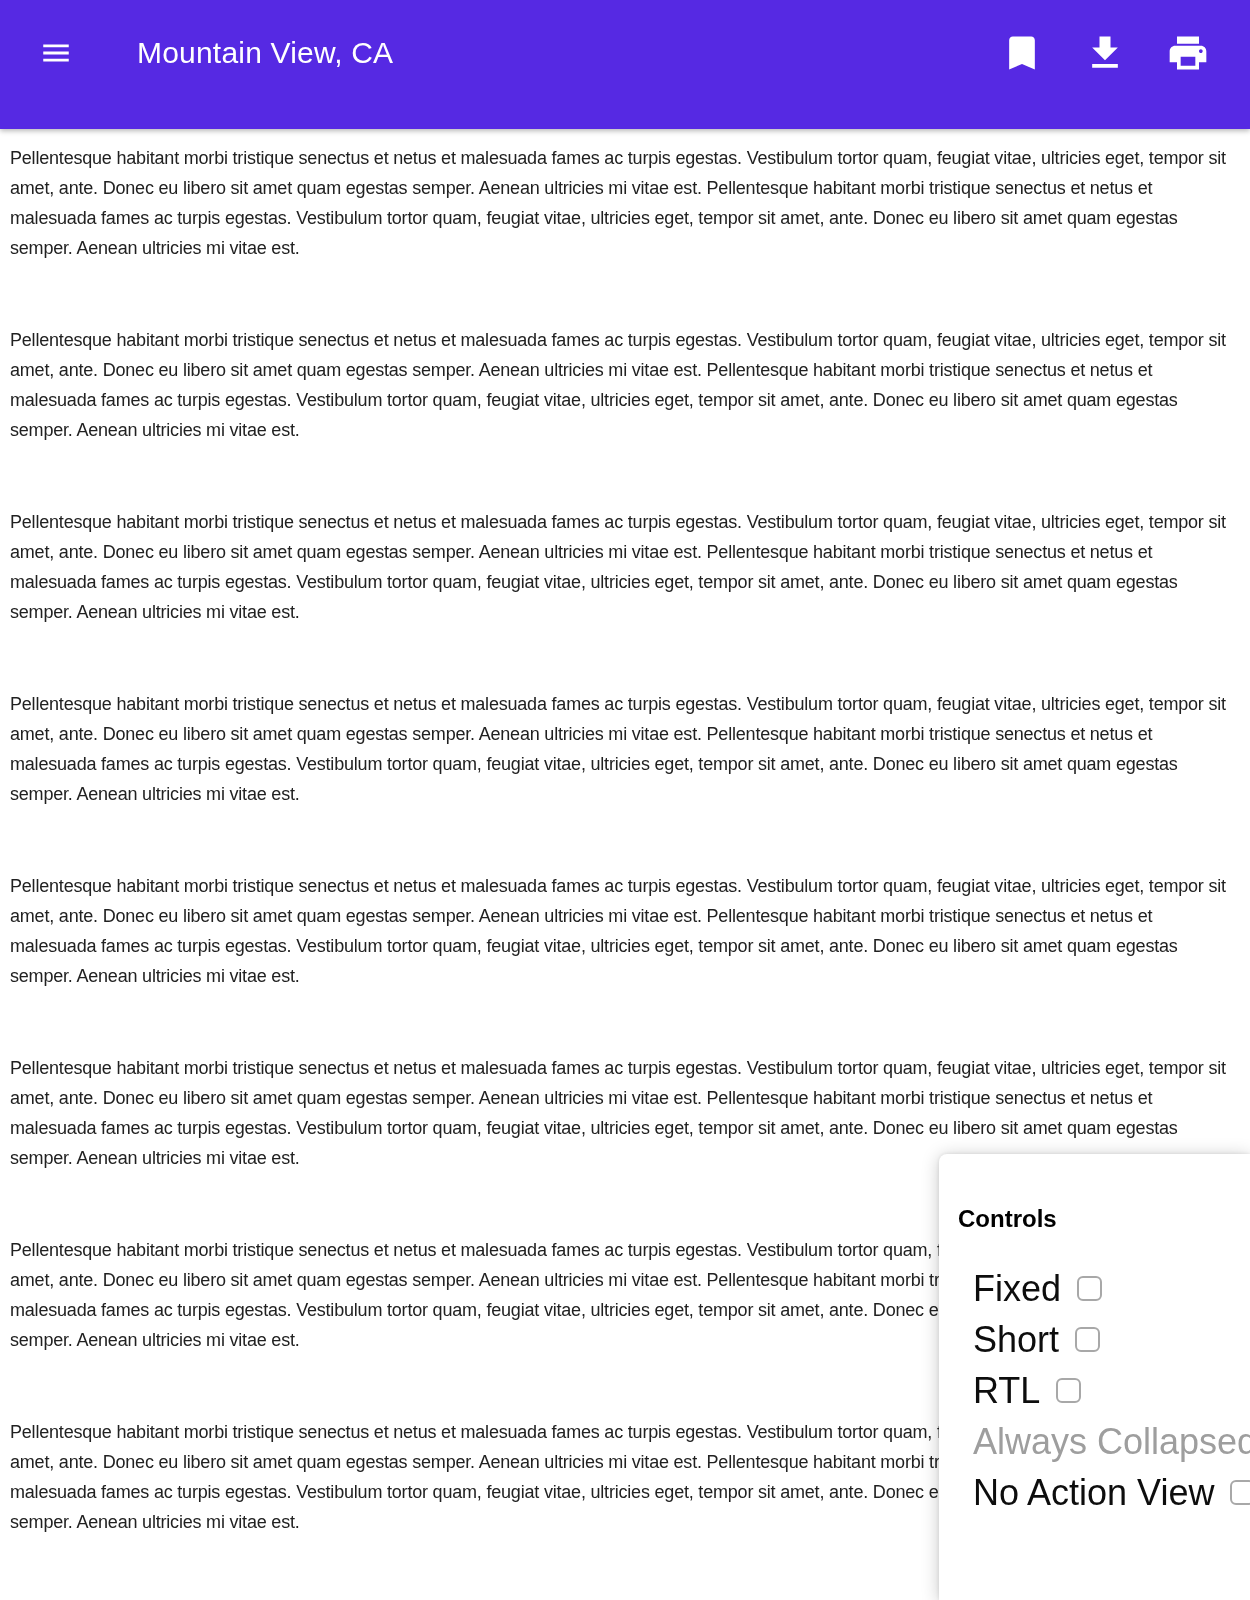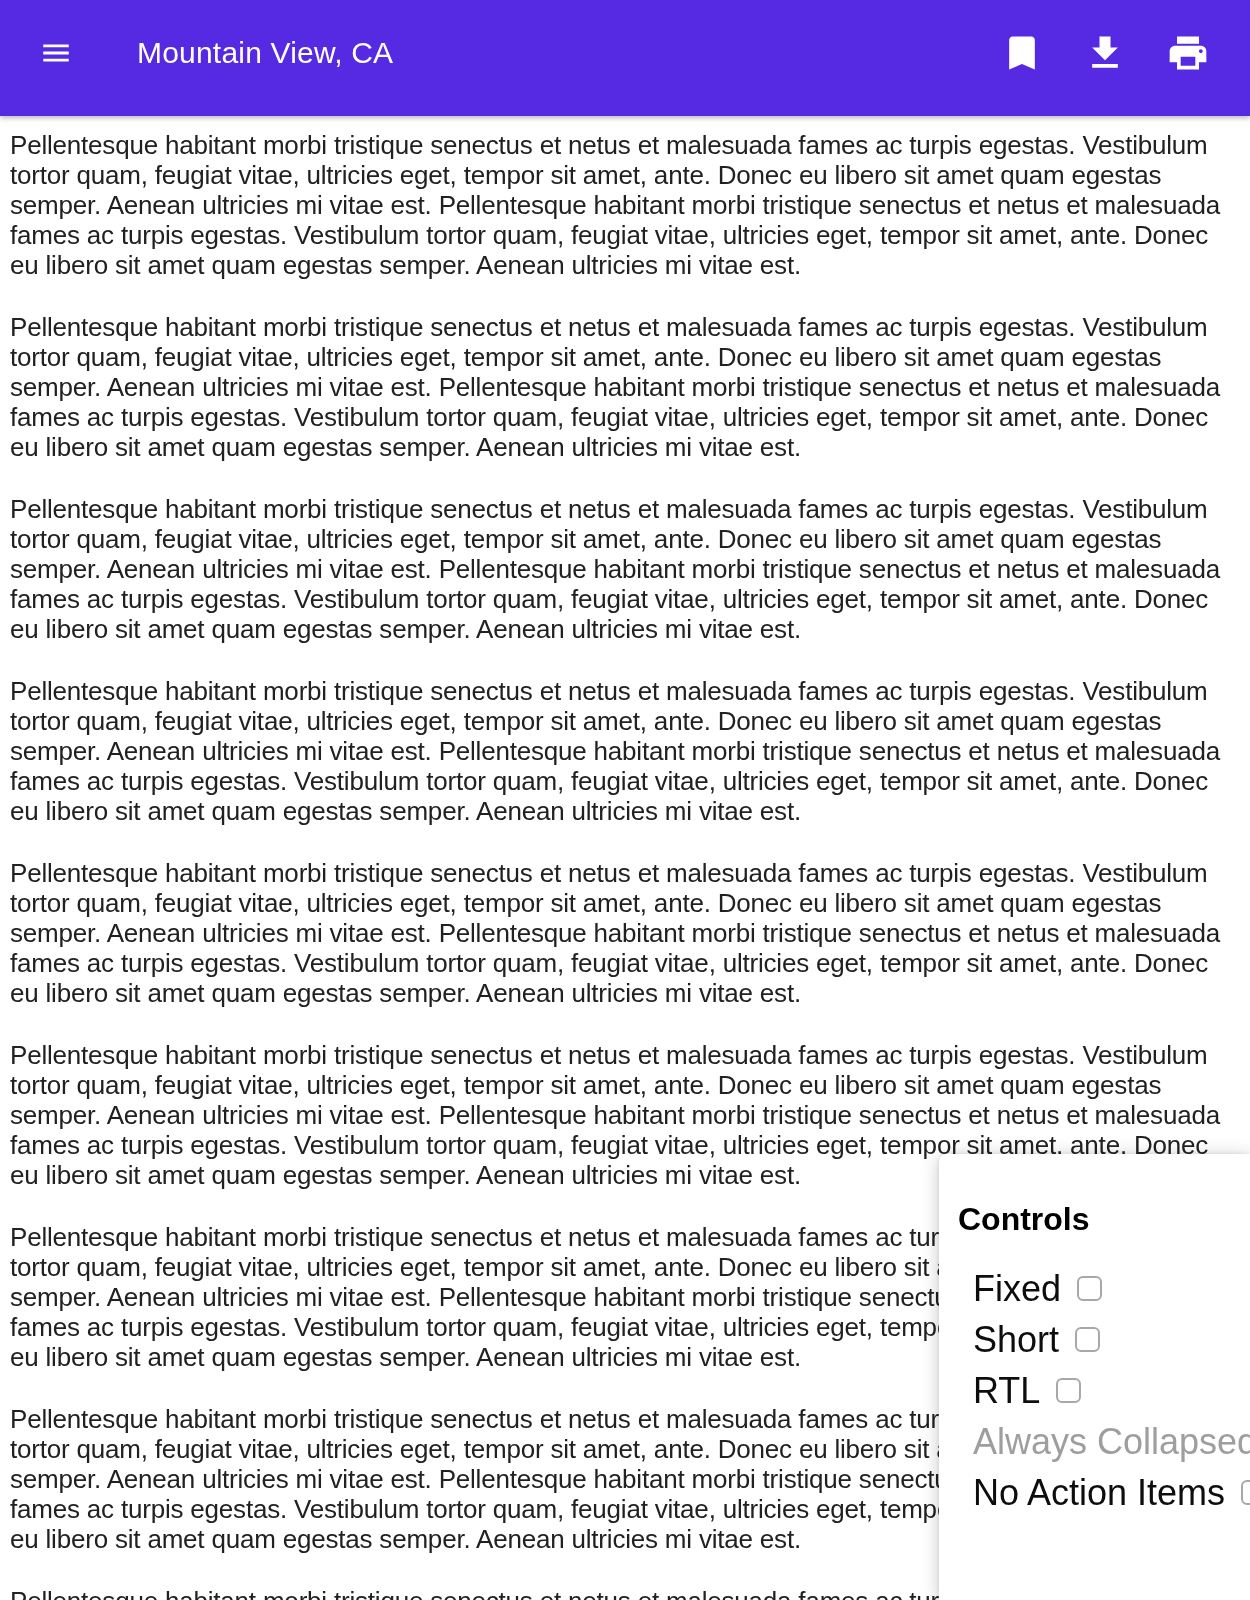--- a/index.html
+++ b/index.html
@@ -9,21 +9,21 @@
     height: 1600px;
     overflow: hidden;
     background: #ffffff;
     font-family: "Liberation Sans", "DejaVu Sans", sans-serif;
   }
 
   
   .appbar {
     position: relative;
     width: 1250px;
-    height: 116px;
+    height: 129px;
     background: #5629E3;
     box-shadow: 0 2px 5px rgba(0,0,0,0.28);
     z-index: 20;
   }
   .icon-btn {
     position: absolute;
     width: 48px;
     height: 48px;
     display: flex;
     align-items: center;
@@ -52,21 +52,21 @@
     letter-spacing: 0.2px;
     white-space: nowrap;
   }
 
   
   .content {
     padding: 14px 10px 0 10px;
     color: #212121;
   }
   .content p {
-    font-size: 26px;
+    font-size: 18px;
     line-height: 30px;
     letter-spacing: -0.2px;
     margin: 0 0 32px 0;
     height: 150px;
     overflow: hidden;
   }
 
   
   .controls-card {
     position: fixed;
@@ -75,21 +75,21 @@
     width: 311px;
     height: 446px;
     background: #ffffff;
     border-radius: 8px 0 0 0;
     box-shadow: 0 2px 18px rgba(0,0,0,0.22), 0 0 4px rgba(0,0,0,0.10);
     z-index: 30;
     box-sizing: border-box;
   }
   .controls-title {
     margin: 47px 0 0 19px;
-    font-size: 32px;
+    font-size: 24px;
     font-weight: 700;
     line-height: 36px;
     color: #000000;
   }
   .controls-rows { margin: 26px 0 0 34px; }
   .control-row {
     height: 51px;
     display: flex;
     align-items: center;
     cursor: pointer;
@@ -173,18 +173,18 @@
       <span class="checkbox"></span>
     </div>
 
     <div class="control-row disabled">
       <span class="control-label">Always Collapsed</span>
       <span class="checkbox"></span>
     </div>
 
 
     <div class="control-row">
-      <span class="control-label">No Action Items</span>
+      <span class="control-label">No Action View</span>
       <span class="checkbox"></span>
     </div>
 
   </div>
 </aside>
 
 </body></html>

